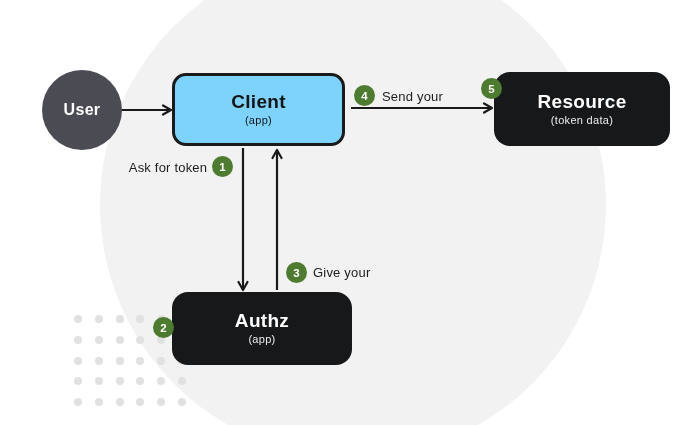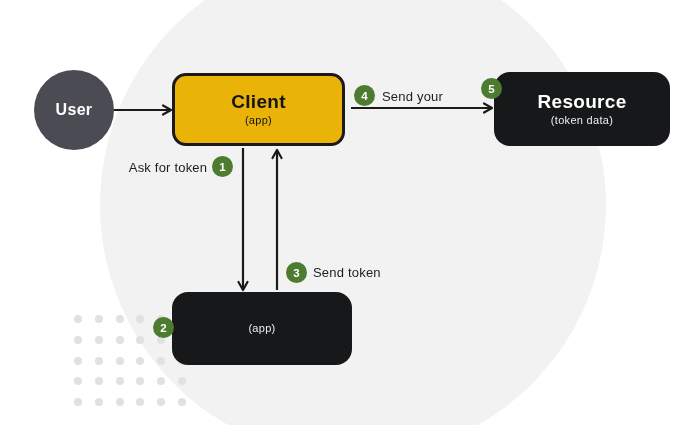--- a/index.html
+++ b/index.html
@@ -22,27 +22,27 @@
   }
   .arrows{position:absolute;left:0;top:0;width:673px;height:425px;}
   .node{
     position:absolute;
     display:flex;flex-direction:column;align-items:center;justify-content:center;
     box-sizing:border-box;text-align:center;
   }
   .node .title{font-size:19px;font-weight:700;letter-spacing:.3px;line-height:1.2;}
   .node .subtitle{font-size:11px;font-weight:400;letter-spacing:.3px;line-height:1.25;}
   .user-circle{
-    left:34px;top:70px;width:80px;height:80px;border-radius:50%;
+    left:42px;top:70px;width:80px;height:80px;border-radius:50%;
     background:var(--user_circle,#4b4b53);color:#ffffff;
   }
   .user-circle .title{font-size:16px;}
   .box-light{
     left:172px;top:73px;width:173px;height:73px;
-    background:#eab308;border:3px solid var(--accent_border,#1a1a1a);
+    background:#7dd3fc;border:3px solid var(--accent_border,#1a1a1a);
     border-radius:14px;color:#141414;
   }
   .box-dark{
     background:var(--node_dark,#17181a);color:#ffffff;border-radius:16px;
   }
   .box-dark .subtitle{color:#ededed;}
   .resource-box{left:494px;top:72px;width:176px;height:74px;}
   .authz-box{left:172px;top:292px;width:180px;height:73px;}
   .badge{
     position:absolute;width:21px;height:21px;border-radius:50%;
@@ -119,26 +119,27 @@
     <div class="title">Client</div>
     <div class="subtitle">(app)</div>
   </div>
 
   <div class="node box-dark resource-box">
     <div class="title">Resource</div>
     <div class="subtitle">(token data)</div>
   </div>
 
   <div class="node box-dark authz-box">
+    <div class="title">Authz</div>
     <div class="subtitle">(app)</div>
   </div>
 
   <div class="badge" style="left:212px;top:156px;">1</div>
   <div class="badge" style="left:153px;top:317px;">2</div>
   <div class="badge" style="left:286px;top:262px;">3</div>
   <div class="badge" style="left:354px;top:85px;">4</div>
   <div class="badge" style="left:481px;top:78px;">5</div>
 
   <div class="flow-label label-ask">Ask for token</div>
   <div class="flow-label label-send">Send your</div>
-  <div class="flow-label label-give">Send token</div>
+  <div class="flow-label label-give">Give your</div>
 
 </div>
 
 </body></html>

